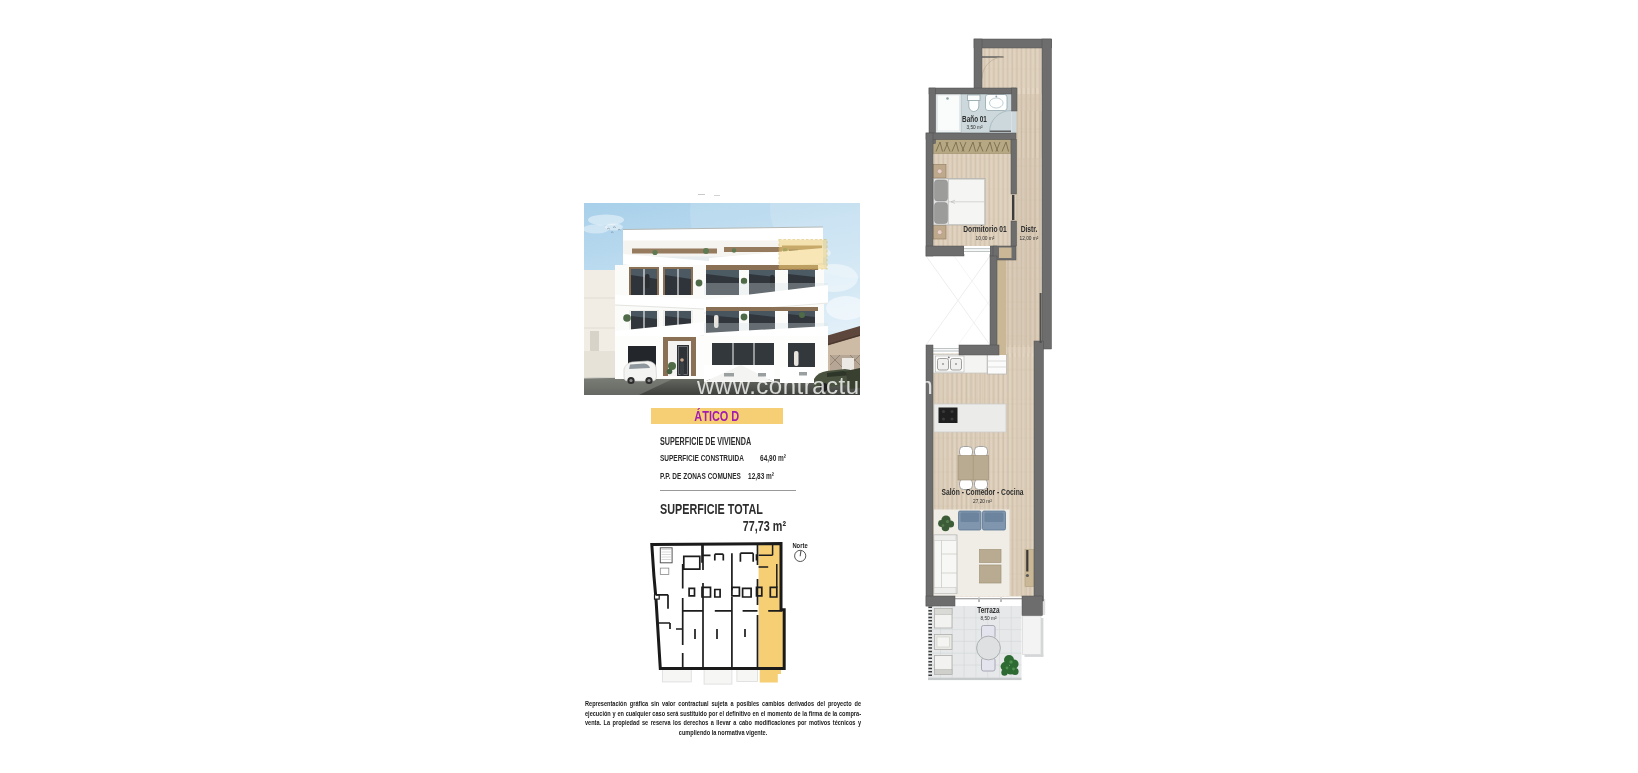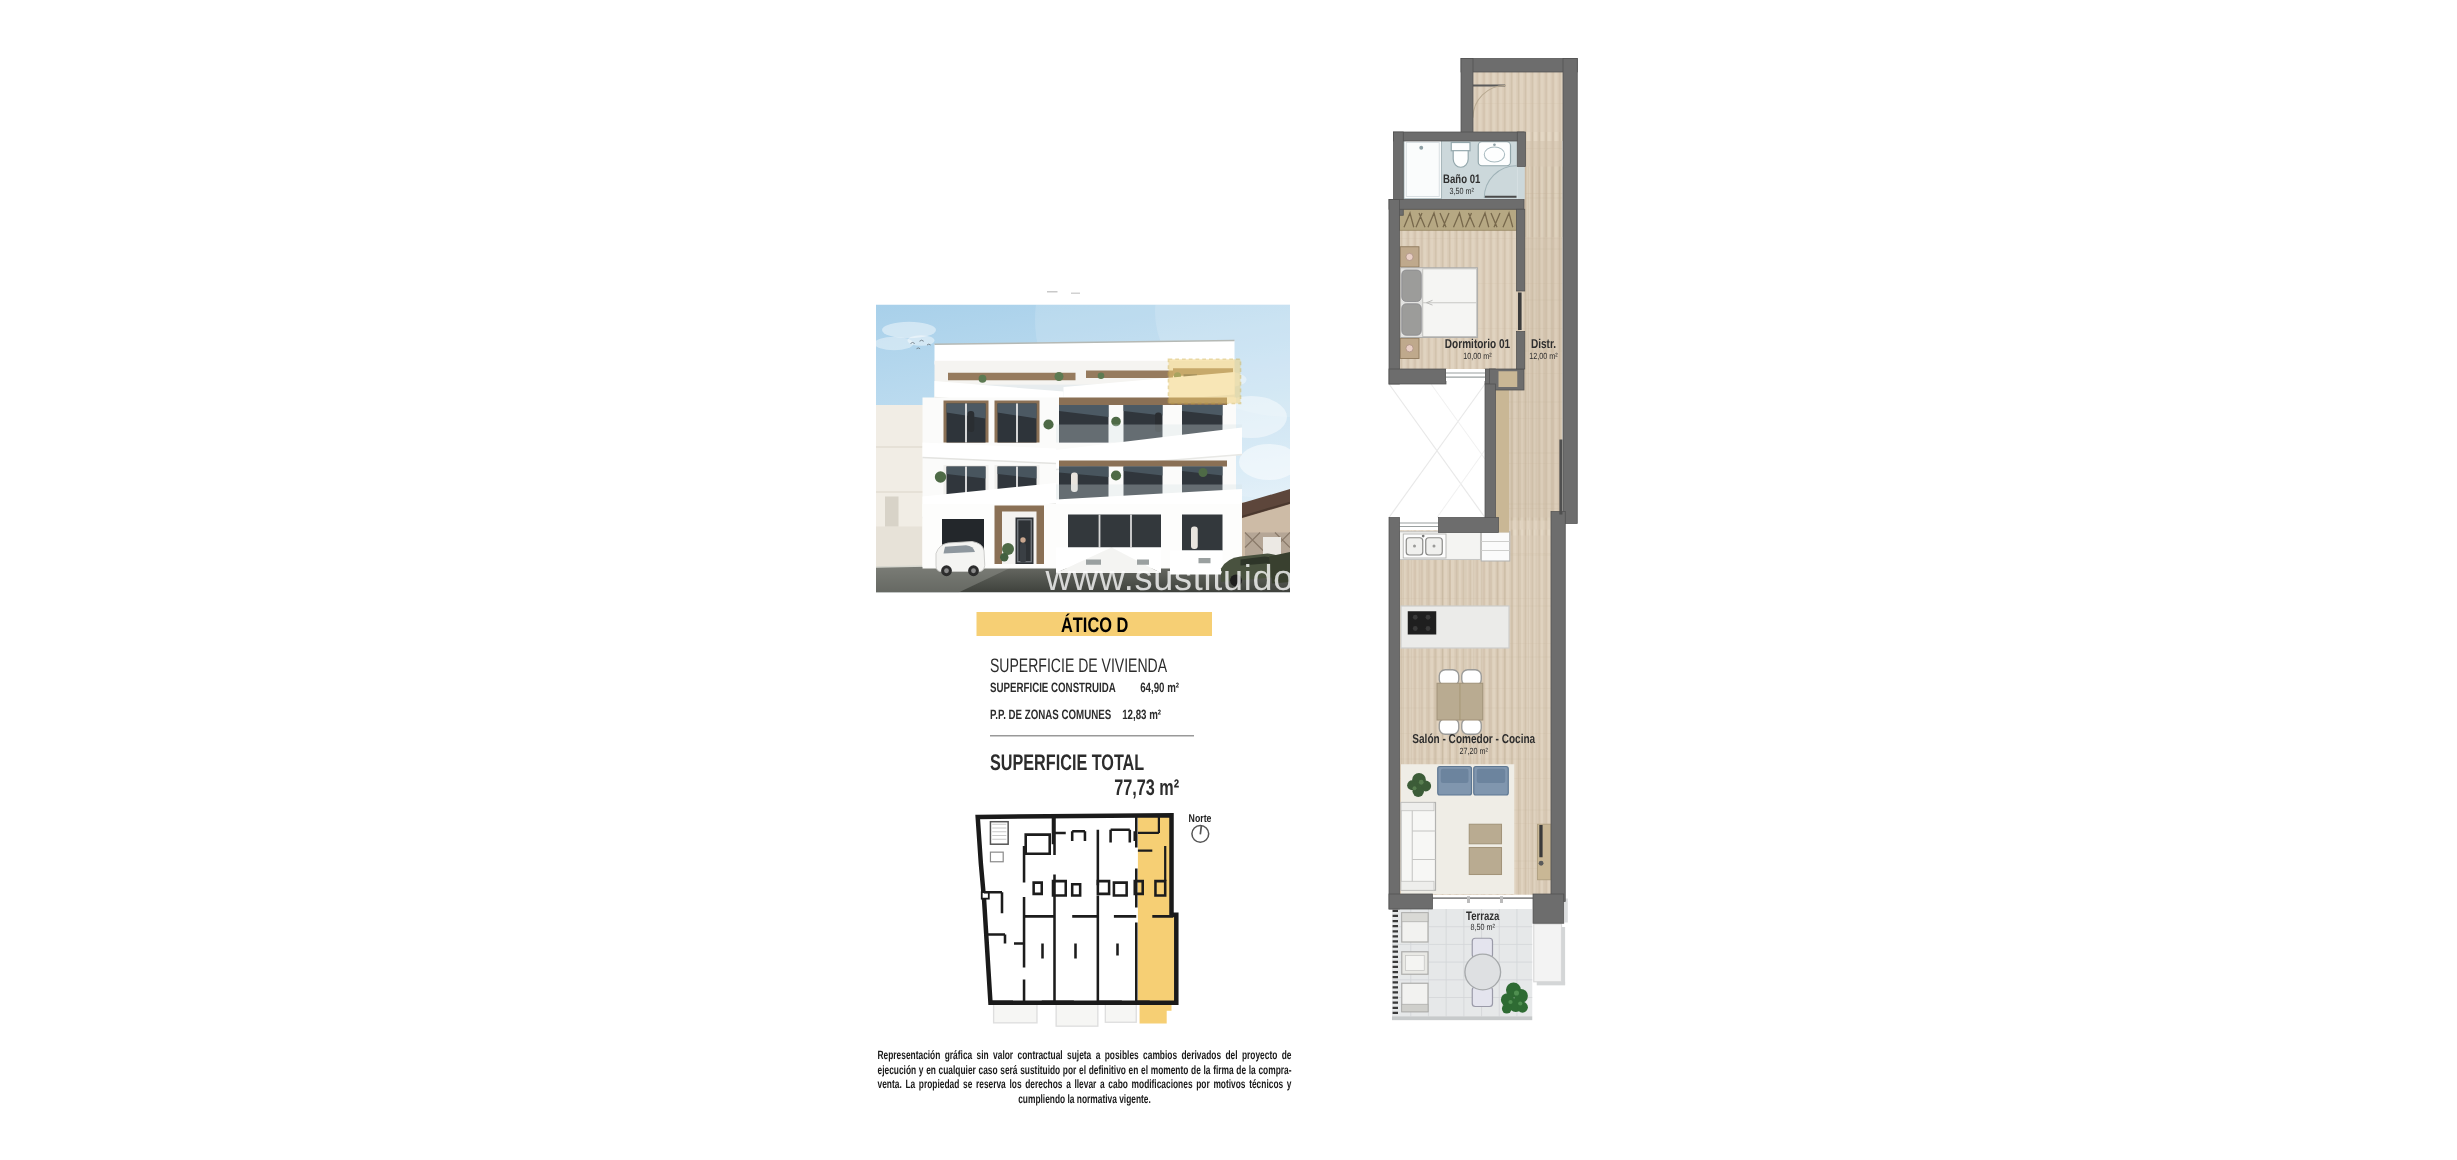--- a/index.html
+++ b/index.html
@@ -171,26 +171,26 @@
 <path d="M243,170 l16,-2 q7,0.5 9,4 l-25,2 Z" fill="#2e3529"></path>
 <circle cx="240" cy="184" r="4" fill="#1e1e1e"></circle>
 <path d="M262,168 l14,-3 v20 l-12,1 Z" fill="#39402f"></path>
 
 <rect x="195" y="36.5" width="48" height="29.5" fill="#f3cf6f" opacity="0.5" stroke="#d2b14a" stroke-width="1.1" stroke-dasharray="2.5,2"></rect>
 </g>
 </svg>
 <div class="abs" style="left:698px;top:194px;width:7px;height:1.3px;background:#c9c9c9"></div>
 <div class="abs" style="left:714px;top:195px;width:6px;height:1.3px;background:#d2d2d2"></div>
 
-<div class="abs" style="left:697px;top:372px;font-size:24px;color:#ffffff;opacity:0.78;letter-spacing:0.5px;z-index:30">www.sustituido.com</div>
-
-<div class="abs" style="left:651px;top:408px;width:157px;height:16px;background:#f6cf74;color:#000000;font-weight:bold;font-size:14px;text-align:center;line-height:16px"><span style="display:inline-block;transform:scaleX(0.78);transform-origin:50% 50%">ÁTICO D</span></div>
+<div class="abs" style="left:697px;top:372px;font-size:24px;color:#ffffff;opacity:0.78;letter-spacing:0.5px;z-index:30">www.contractual.com</div>
+
+<div class="abs" style="left:651px;top:408px;width:132px;height:16px;background:#f6cf74;color:#a21caf;font-weight:bold;font-size:14px;text-align:center;line-height:16px"><span style="display:inline-block;transform:scaleX(0.78);transform-origin:50% 50%">ÁTICO D</span></div>
 
 <div class="abs" style="left:660px;top:436px;width:140px;font-size:9px;color:#2c2c2c;font-weight:bold">
-  <div style="font-weight:normal;font-size:13px"><span class="cond">SUPERFICIE DE VIVIENDA</span></div>
+  <div style="font-weight:bold;font-size:10px"><span class="cond">SUPERFICIE DE VIVIENDA</span></div>
   <div style="position:absolute;top:17px;left:0;right:0"><span class="cond">SUPERFICIE CONSTRUIDA</span><span class="condr" style="position:absolute;right:14px">64,90 m²</span></div>
   <div style="position:absolute;top:35px;left:0;right:12px"><span class="cond">P.P. DE ZONAS COMUNES</span><span class="condr" style="position:absolute;right:14px">12,83 m²</span></div>
   <div style="position:absolute;top:54px;left:0;width:136px;border-top:1px solid #999"></div>
   <div style="position:absolute;top:64px;left:0;right:0;font-weight:bold;font-size:15px"><span class="cond">SUPERFICIE TOTAL</span><span class="condr" style="position:absolute;right:14px">77,73 m²</span></div>
 </div>
 
 <svg class="abs" style="left:640px;top:535px" width="175" height="155" viewBox="0 0 175 155">
 <g id="mini">
 
 <path d="M118.6,9.3 L141,8.5 L141,74.8 L144.2,74.8 L144.2,133.5 L118.6,133.5 Z" fill="#f6cf74"></path>

